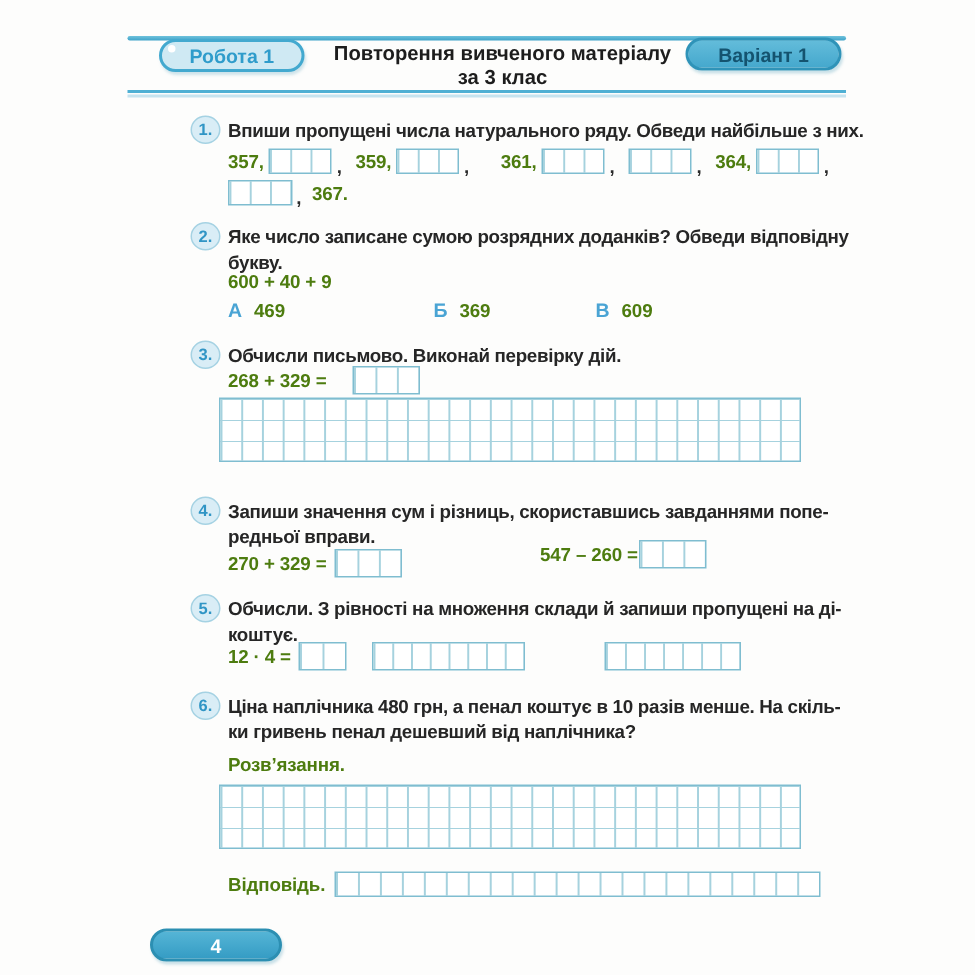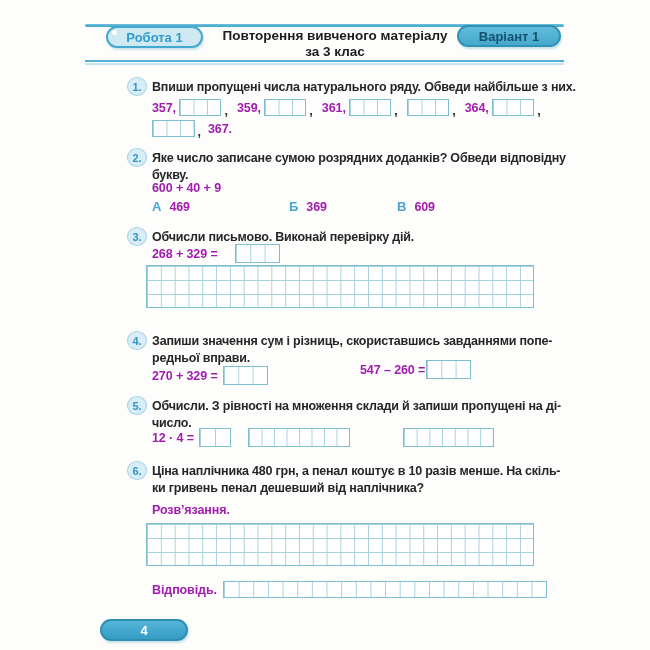--- a/index.html
+++ b/index.html
@@ -18,21 +18,21 @@
   .badge{height:22px;border-radius:11px;display:flex;align-items:center;justify-content:center;font-size:13px;font-weight:bold;}
   .badge-robota{left:106px;top:26px;width:97px;background:var(--badge-light);border:2px solid #43a9cf;color:#2f9ccb;box-shadow:1px 2px 2px rgba(120,180,200,.35);}
   .badge-robota .dot{position:absolute;left:4px;top:2px;width:5px;height:5px;border-radius:50%;background:#fff;}
   .badge-variant{left:457px;top:25px;width:104px;background:linear-gradient(180deg,#63bcda,#45a8cd);border:2px solid #2f93b8;color:#14536f;box-shadow:1px 2px 2px rgba(120,180,200,.4);justify-content:center;}
   .title{left:200px;top:28px;width:270px;text-align:center;font-size:13.5px;font-weight:bold;line-height:16px;color:#1d1d1d;}
 
   
   .tnum{width:20px;height:19px;border-radius:50%;background:var(--circle-bg);border:1px solid var(--circle-border);color:var(--blue-text);font-size:11px;font-weight:bold;display:flex;align-items:center;justify-content:center;}
   .ttext{font-size:12.5px;font-weight:bold;letter-spacing:-0.2px;line-height:16.5px;white-space:nowrap;color:#262626;}
   .tline:empty{display:none;}
-  .plain{font-size:12.5px;font-weight:bold;letter-spacing:-0.1px;color:#a21caf;white-space:nowrap;}
+  .plain{font-size:12.5px;font-weight:bold;letter-spacing:-0.1px;color:#4d7c0f;white-space:nowrap;}
 
   
   .cells{display:inline-block;background-color:#fff;border:1px solid var(--grid-strong);
          width:calc(var(--n) * var(--cw) + 2px);height:18px;
          background-image:linear-gradient(90deg,var(--grid) 1px,transparent 1px);
          background-size:var(--cw) 100%;}
   .cells.small{height:17px;}
   .cells.tall{height:19px;}
   .row{display:flex;align-items:center;}
   .row .cm{align-self:flex-end;transform:translateY(2px);font-weight:bold;font-size:12.5px;}
@@ -69,21 +69,21 @@
   <div class="abs ttext" style="left:152px;top:79px">
     <div class="tline">Впиши пропущені числа натурального ряду. Обведи найбільше з них.</div>
   </div>
   <div class="abs row" style="left:152px;top:99px;gap:3px">
     <span class="plain">357,</span>
     <span class="cells small" style="--n:3;--cw:13.5px"></span>
     <span class="cm">,</span>
     <span class="plain" style="margin-left:6px">359,</span>
     <span class="cells small" style="--n:3;--cw:13.5px"></span>
     <span class="cm">,</span>
-    <span class="plain" style="margin-left:6px">361,</span>
+    <span class="plain" style="margin-left:18px">361,</span>
     <span class="cells small" style="--n:3;--cw:13.5px"></span>
     <span class="cm">,</span>
     <span class="cells small" style="margin-left:6px;--n:3;--cw:13.5px"></span>
     <span class="cm">,</span>
     <span class="plain" style="margin-left:6px">364,</span>
     <span class="cells small" style="--n:3;--cw:13.5px"></span>
     <span class="cm">,</span>
   </div>
   <div class="abs row" style="left:152px;top:120px;gap:3px">
     <span class="cells small" style="--n:3;--cw:13.5px"></span>
@@ -132,21 +132,21 @@
     <span class="cells tall" style="--n:3;--cw:14.3px"></span>
   </div>
   <div class="abs row" style="left:360px;top:360px;gap:1px">
     <span class="plain">547 – 260 =</span>
     <span class="cells tall" style="--n:3;--cw:14.3px"></span>
   </div>
 
   <div class="abs tnum" style="left:127px;top:396px">5.</div>
   <div class="abs ttext" style="left:152px;top:398px">
     <div class="tline">Обчисли. З рівності на множення склади й запиши пропущені на ді-</div>
-    <div class="tline">число.</div>
+    <div class="tline">коштує.</div>
   </div>
   <div class="abs row" style="left:152px;top:428px;gap:5px">
     <span class="plain">12 · 4 =</span>
     <span class="cells tall" style="--n:2;--cw:15px"></span>
     <span class="cells tall" style="margin-left:12px;--n:8;--cw:12.5px"></span>
     <span class="cells tall" style="margin-left:48px;--n:7;--cw:12.7px"></span>
   </div>
 
   <div class="abs tnum" style="left:127px;top:461px">6.</div>
   <div class="abs ttext" style="left:152px;top:463px">

